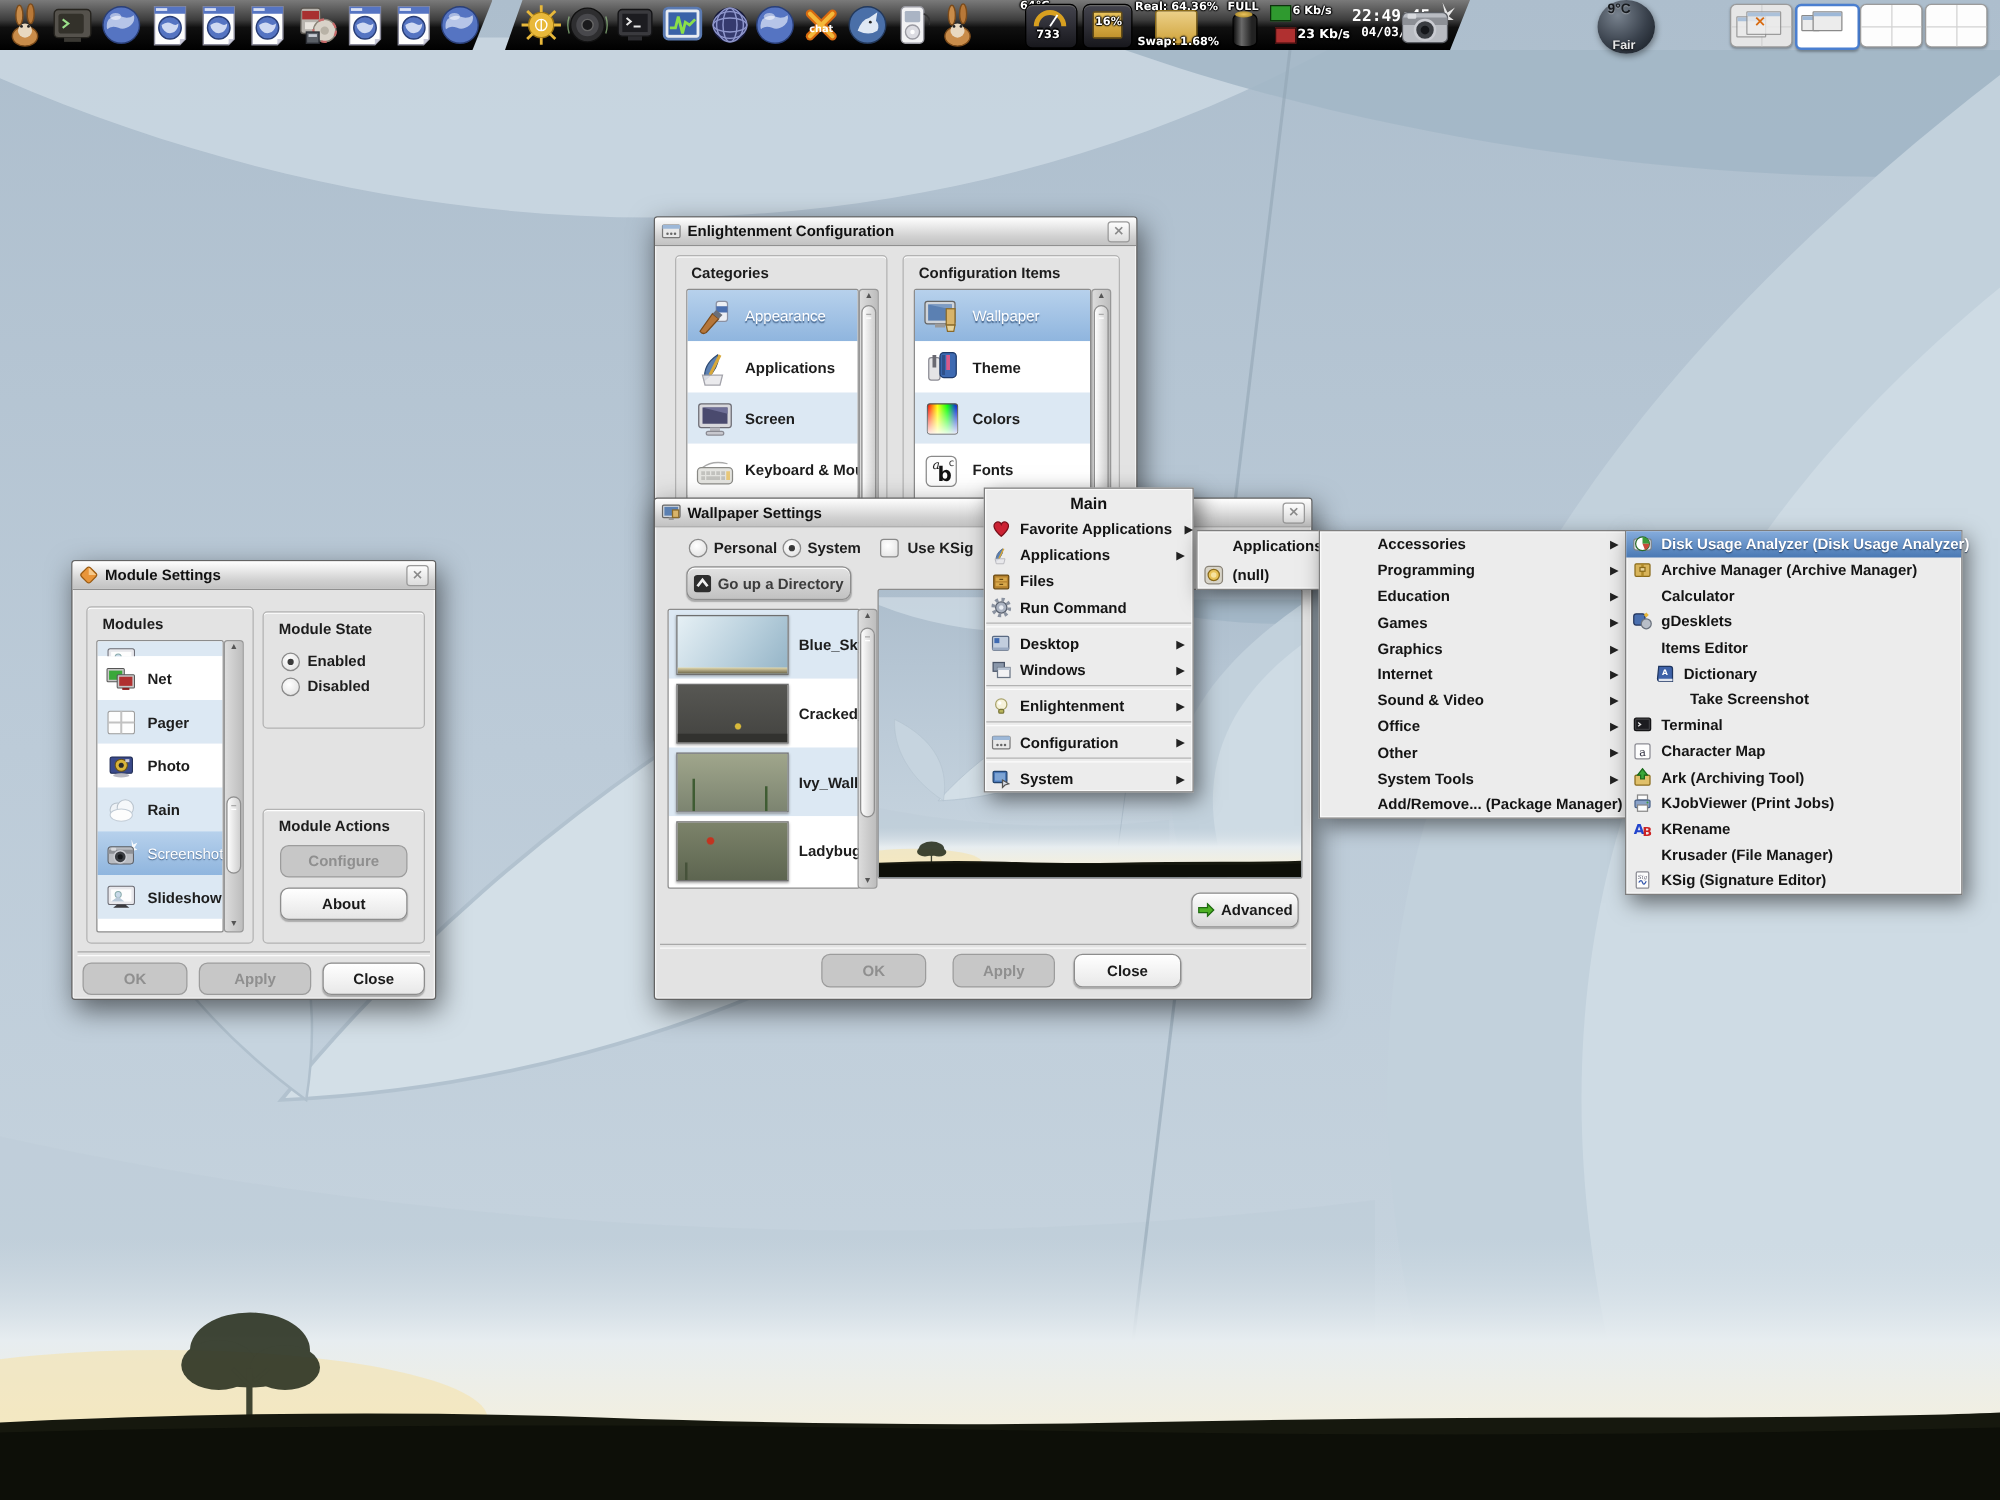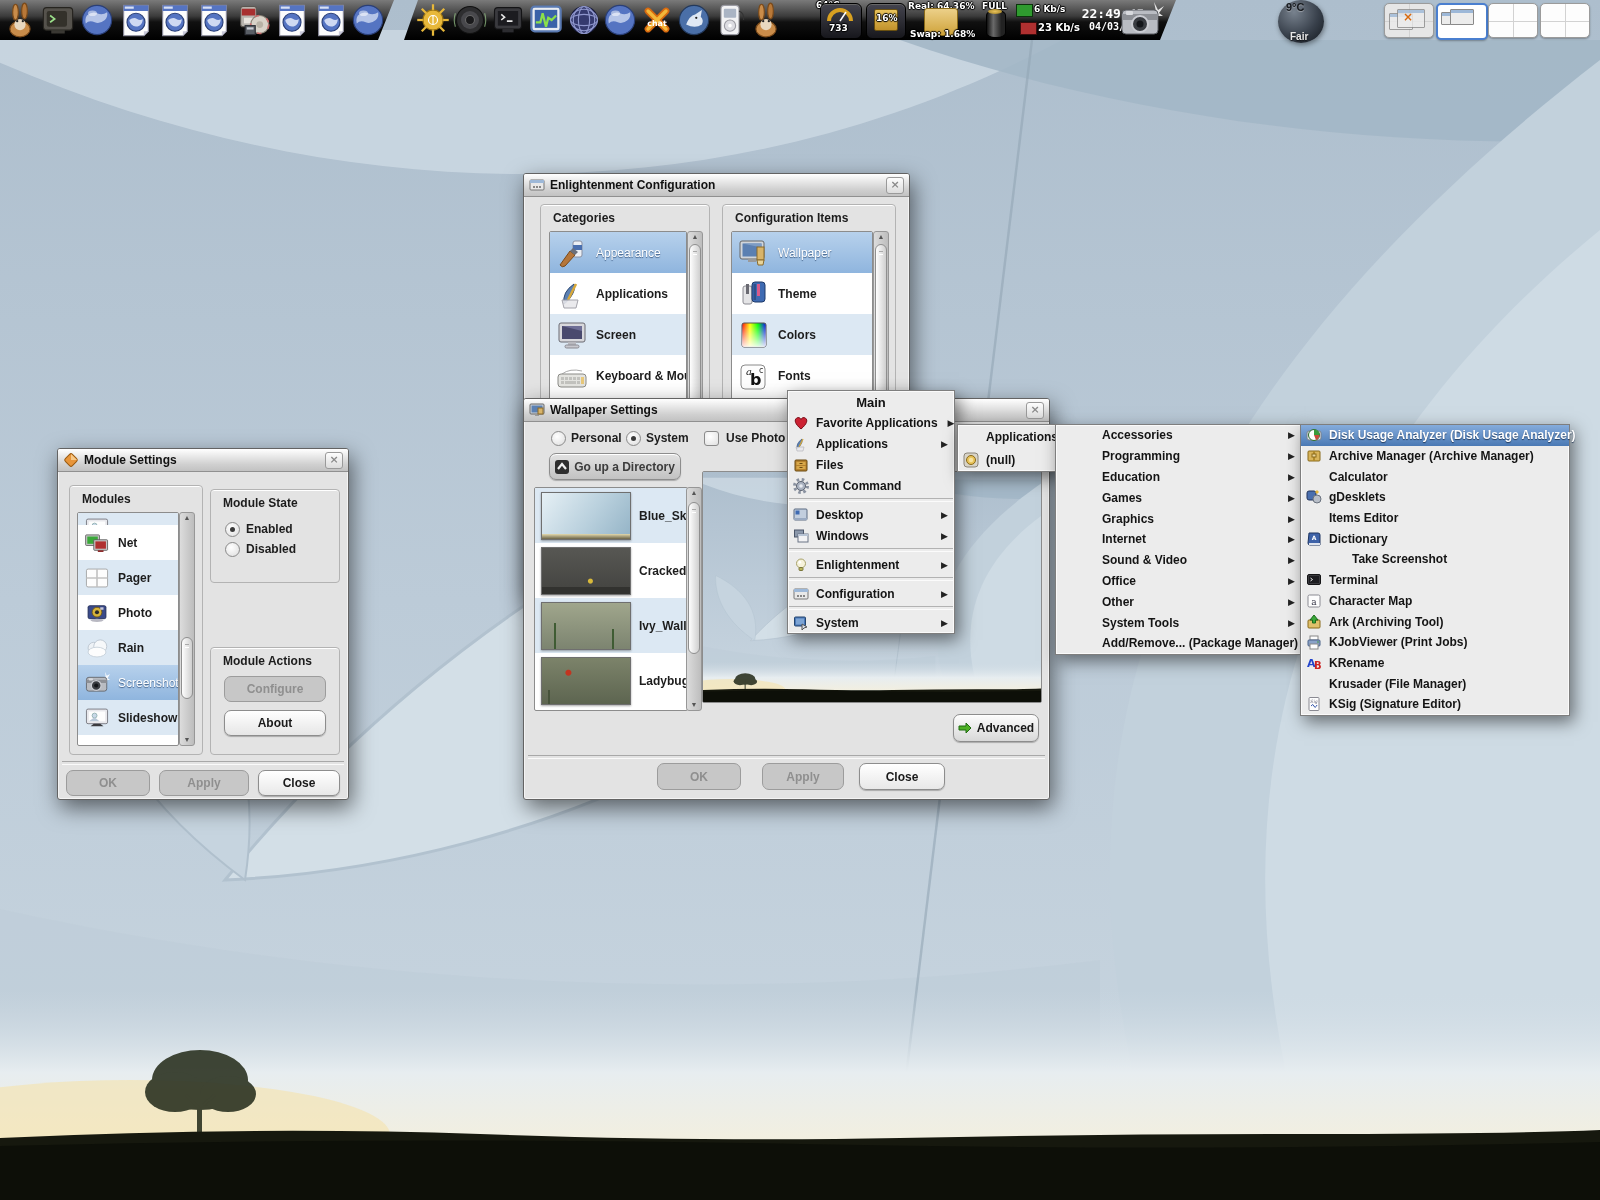--- a/index.html
+++ b/index.html
@@ -549,21 +549,21 @@
       </span>
       <span class="ttext">Wallpaper Settings</span>
       <span class="closebtn">×</span>
     </div>
 
     <span class="radio" style="position:absolute;left:27px;top:32px;"></span>
     <span class="ctl-label" style="position:absolute;left:47px;top:32px;">Personal</span>
     <span class="radio on" style="position:absolute;left:102px;top:32px;"></span>
     <span class="ctl-label" style="position:absolute;left:122px;top:32px;">System</span>
     <span class="checkbox" style="position:absolute;left:180px;top:32px;"></span>
-    <span class="ctl-label" style="position:absolute;left:202px;top:32px;">Use Photo</span>
+    <span class="ctl-label" style="position:absolute;left:202px;top:32px;">Use KSig</span>
 
     <div class="btn" style="left:25px;top:54px;width:130px;height:25px;background:linear-gradient(#e2e2e2,#c2c2c2);color:#3c3c3c;">
       <svg width="14" height="14" viewBox="0 0 14 14">
         <rect x="0" y="0" width="14" height="14" rx="3" fill="#2e2e2e"></rect>
         <polyline points="3,9 7,4 11,9" fill="none" stroke="#f0f0f0" stroke-width="2.2"></polyline>
       </svg>
       <span>Go up a Directory</span>
     </div>
 
     <div class="listbox" id="list-wallpapers" style="left:10px;top:88px;width:152px;height:222px;">
@@ -945,21 +945,21 @@
             <rect x="1" y="2" width="9" height="9" rx="2" fill="#4a6fae" stroke="#23355c"></rect>
             <circle cx="11" cy="10" r="4" fill="#b8bec8" stroke="#6a727e"></circle>
             <path d="M9 3 l2 2 2 -2 -2 -2z" fill="#e8b83a"></path>
           </svg></span>
         <span class="mlabel">gDesklets</span>
       </div>
       <div class="mi" style="height: 20.7px;">
         <span class="micon"></span>
         <span class="mlabel">Items Editor</span>
       </div>
-      <div class="mi" style="height: 20.7px;">
+      <div class="mi" style="height: 20.7px; margin-left: 18px;">
         <span class="micon"><svg viewBox="0 0 16 16">
             <path d="M3 2 h9 q2 0 2 2 v10 h-10 q-2 0 -2 -2z" fill="#3e62a8" stroke="#1e3560"></path>
             <rect x="3" y="12" width="11" height="2" fill="#dfe4ee"></rect>
             <text x="8" y="9" font-size="6" fill="#fff" text-anchor="middle" font-weight="bold" font-family="DejaVu Sans">A</text>
           </svg></span>
         <span class="mlabel">Dictionary</span>
       </div>
       <div class="mi" style="height: 20.7px; padding-left: 28px;">
         <span class="micon"></span>
         <span class="mlabel">Take Screenshot</span>

